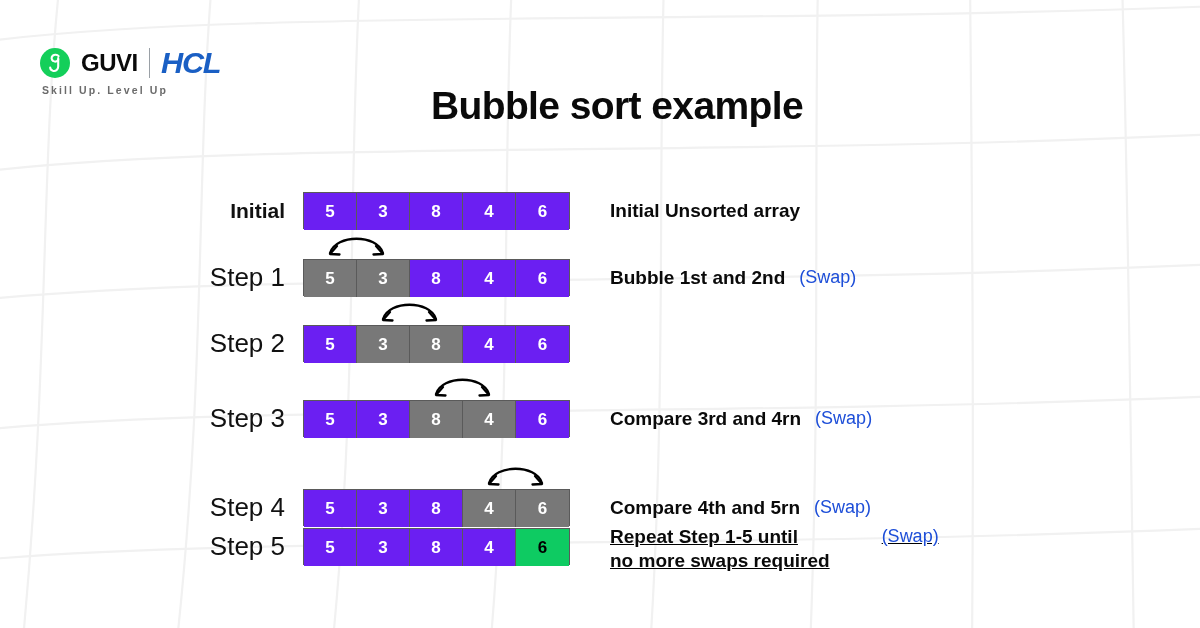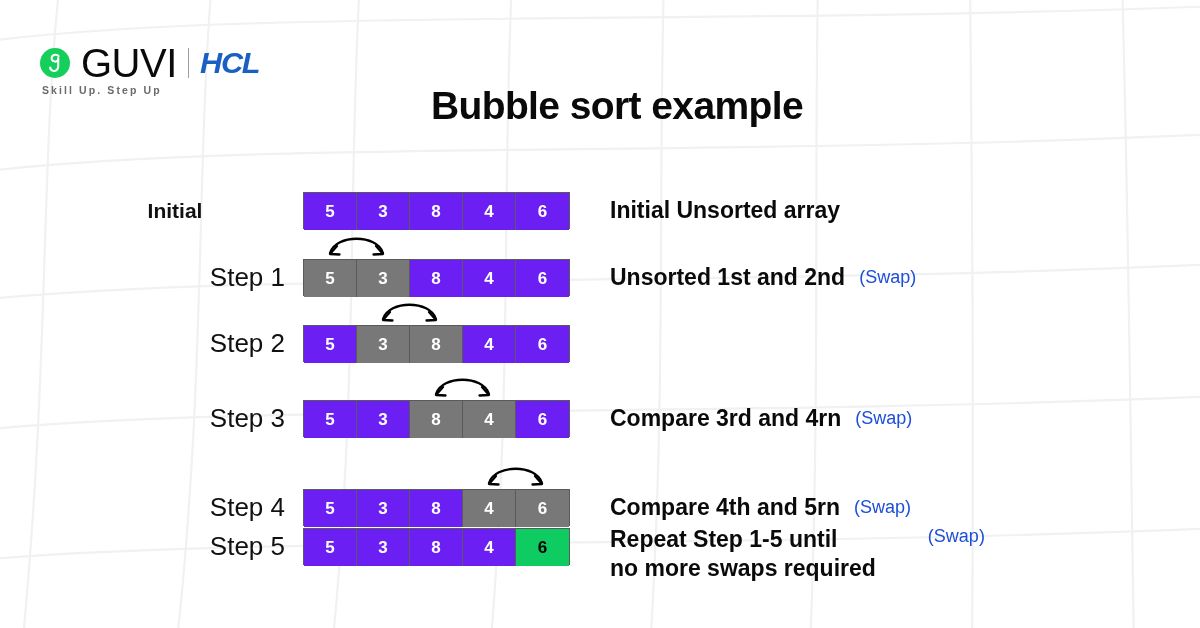--- a/index.html
+++ b/index.html
@@ -51,22 +51,22 @@
     width: 30px;
     height: 30px;
     border-radius: 50%;
     background: #14cf5a;
     display: flex;
     align-items: center;
     justify-content: center;
     flex: 0 0 auto;
   }
   #guvi-word {
-    font-size: 40px;
-    font-weight: 400;
+    font-size: 24px;
+    font-weight: 700;
     letter-spacing: -0.5px;
     color: #0a0a0a;
     line-height: 1;
   }
   #brand-divider {
     width: 1px;
     height: 30px;
     background: #9aa0a6;
   }
   #hcl-word {
@@ -112,21 +112,21 @@
   .row-label {
     position: absolute;
     right: 915px;       
     width: 220px;
     text-align: right;
     font-size: 26px;
     color: #111111;
     line-height: 37px;
     white-space: nowrap;
   }
-  .row-label.bold { font-weight: 700; font-size: 21px; text-align: center; }
+  .row-label.bold { font-weight: 700; font-size: 21px; }
 
   
   .array {
     position: absolute;
     left: 303px;
     top: 0;
     display: flex;
     height: 37px;
     border: 1px solid #5a5a5a;
   }
@@ -158,34 +158,35 @@
     position: absolute;
     left: 610px;
     top: 0;
     height: 37px;
     display: flex;
     align-items: center;
     gap: 14px;
     white-space: nowrap;
   }
   .desc-main {
-    font-size: 23px;
+    font-size: 19px;
     font-weight: 700;
     color: #0a0a0a;
     line-height: 1.25;
   }
   .desc-note {
     font-size: 18px;
     font-weight: 400;
     color: #1d4ed8;
   }
   .desc.two-line {
     align-items: flex-start;
     top: -4px;
     height: 48px;
+    text-decoration: underline;
   }
   .desc.two-line .desc-main { padding-top: 1px; }
   .desc.two-line .desc-note { padding-top: 2px; padding-left: 38px; }
 </style>
 </head>
 <body>
 
 <svg id="bg-grid" viewBox="0 0 1200 628" preserveAspectRatio="none">
   <rect x="0" y="0" width="1200" height="628" fill="#ffffff"></rect>
   <g stroke="#f1f1f1" stroke-width="2.2" fill="none">
@@ -214,21 +215,21 @@
           <path d="M12.6 3.2 C11.2 1.4 8.4 1.2 6.8 2.6 C5.0 4.2 5.3 6.8 7.2 8.0
                    C9.0 9.2 11.4 8.6 12.2 6.8" stroke="#ffffff" stroke-width="2.1" stroke-linecap="round"></path>
           <path d="M12.2 5.0 L12.2 13.6 C12.2 16.6 9.6 18.6 6.8 17.8
                    C5.2 17.3 4.2 16.0 4.2 14.6" stroke="#ffffff" stroke-width="2.1" stroke-linecap="round"></path>
         </svg>
       </span>
       <span id="guvi-word">GUVI</span>
       <span id="brand-divider"></span>
       <span id="hcl-word">HCL</span>
     </div>
-    <div id="brand-tagline">Skill Up. Step Up</div>
+    <div id="brand-tagline">Skill Up. Level Up</div>
   </div>
 
   <div id="page-title">Bubble sort example</div>
 
   <div id="rows-host">
       <div class="row" style="top: 192px;">
         <div class="row-label bold">Initial</div>
         <div class="array">
           <div class="cell">5</div>
           <div class="cell">3</div>
@@ -248,21 +249,21 @@
           <div class="cell">8</div>
           <div class="cell">4</div>
           <div class="cell">6</div>
         </div>
         <svg class="swap-arc" width="81" height="26" viewBox="0 0 81 26" style="left: 315.5px; top: -27px;">
           <path d="M14,21 C20,2 61,2 67,21" fill="none" stroke="#000" stroke-width="2.3" stroke-linecap="round"></path>
           <path d="M21,14 L14,22 L23.5,22.5" fill="none" stroke="#000" stroke-width="2.3" stroke-linecap="round" stroke-linejoin="round"></path>
           <path d="M60,14 L67,22 L57.5,22.5" fill="none" stroke="#000" stroke-width="2.3" stroke-linecap="round" stroke-linejoin="round"></path>
         </svg>
         <div class="desc">
-          <div class="desc-main">Unsorted 1st and 2nd</div>
+          <div class="desc-main">Bubble 1st and 2nd</div>
           <div class="desc-note">(Swap)</div>
         </div>
       </div>
       <div class="row" style="top: 325px;">
         <div class="row-label">Step 2</div>
         <div class="array">
           <div class="cell">5</div>
           <div class="cell compare">3</div>
           <div class="cell compare">8</div>
           <div class="cell">4</div>

